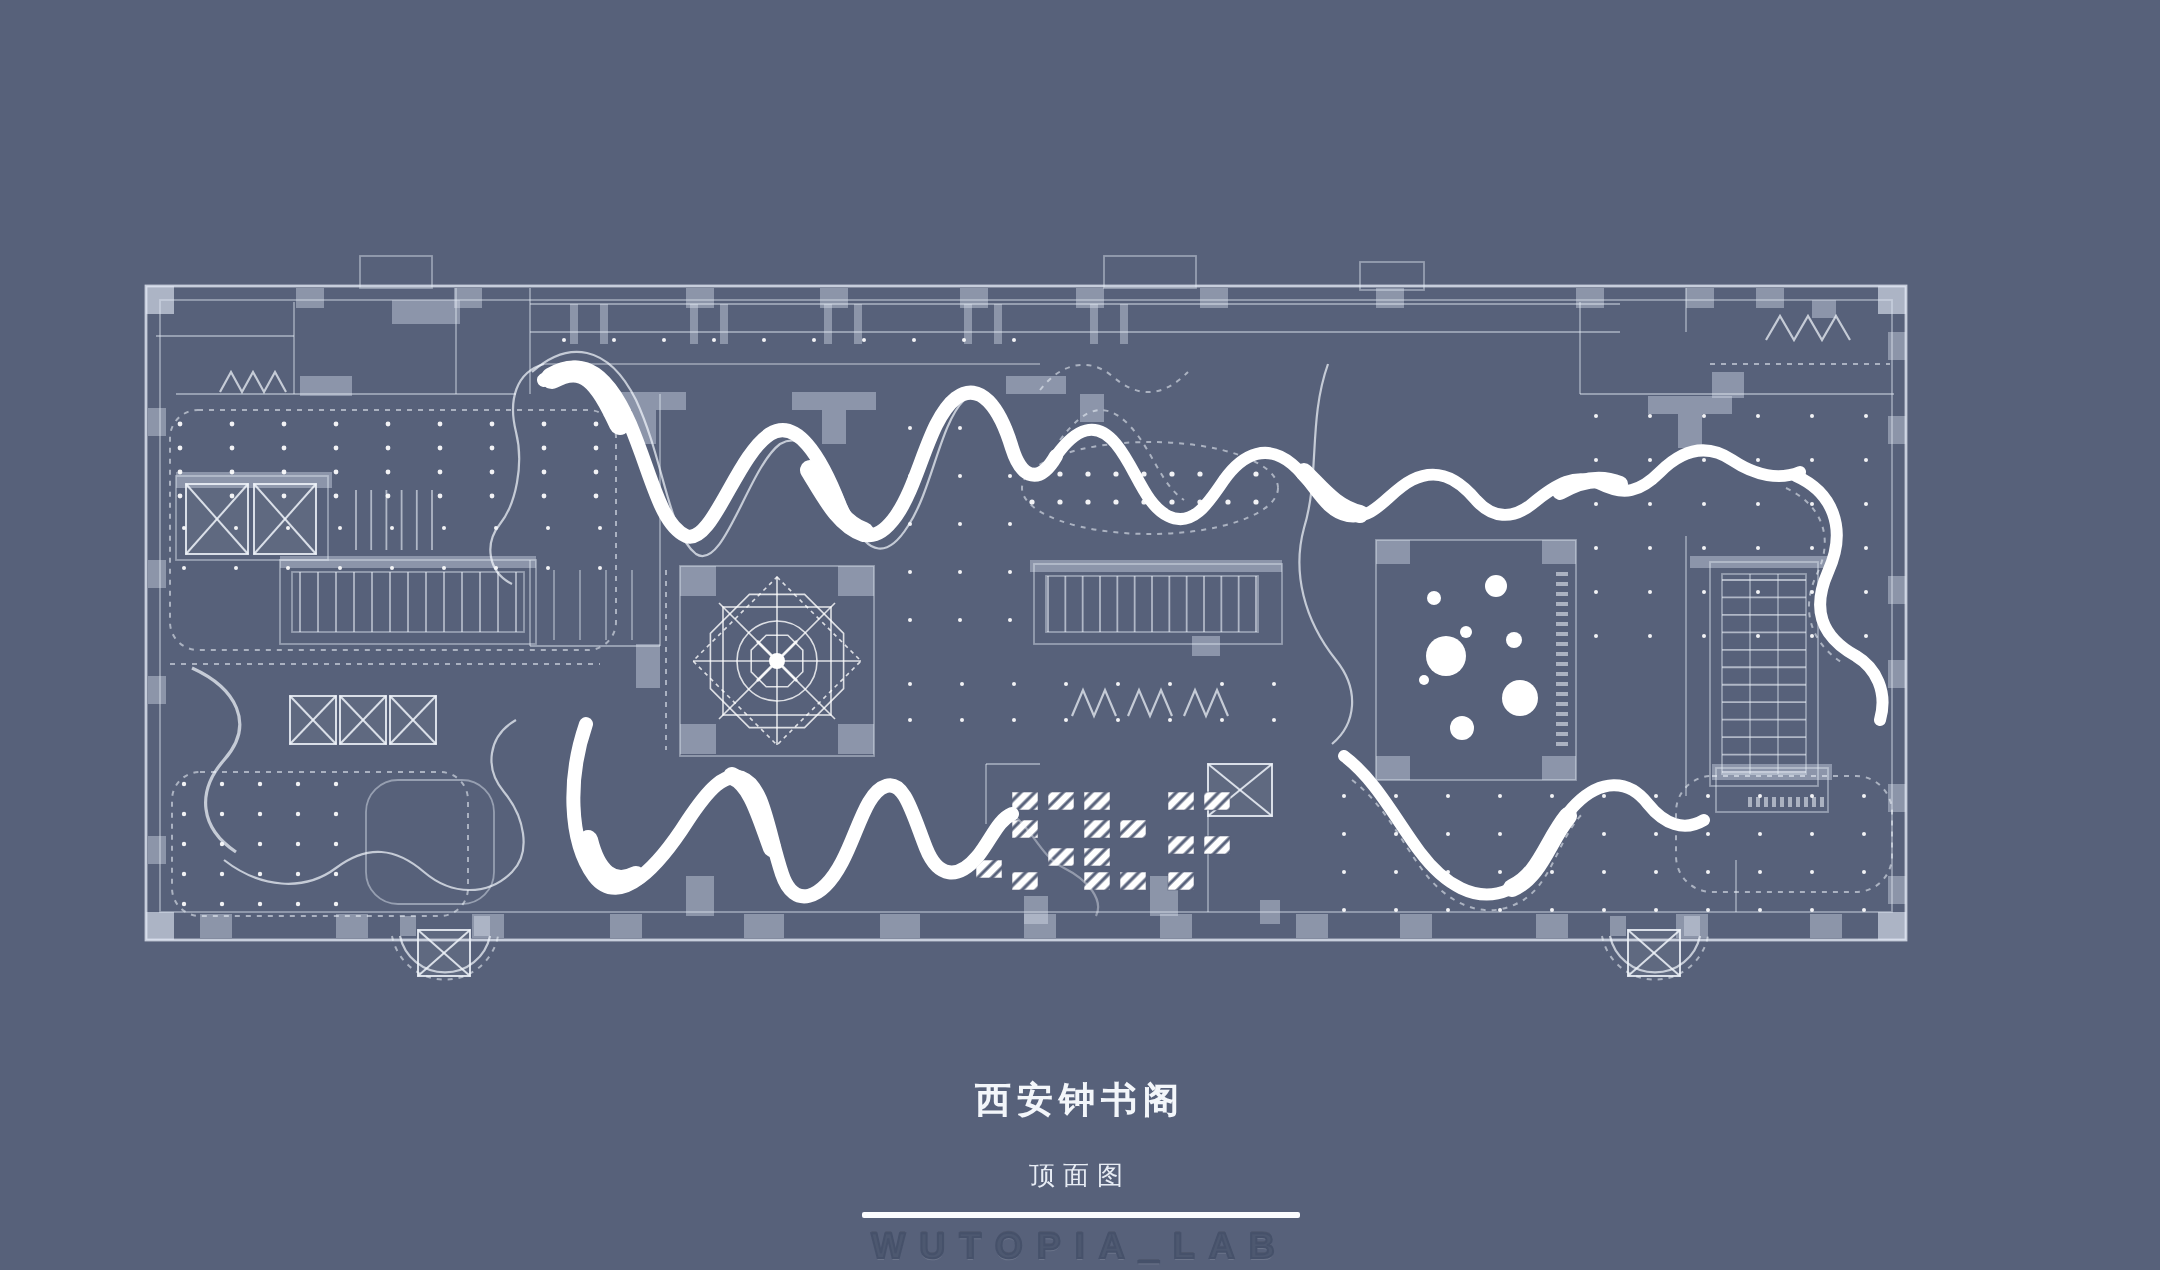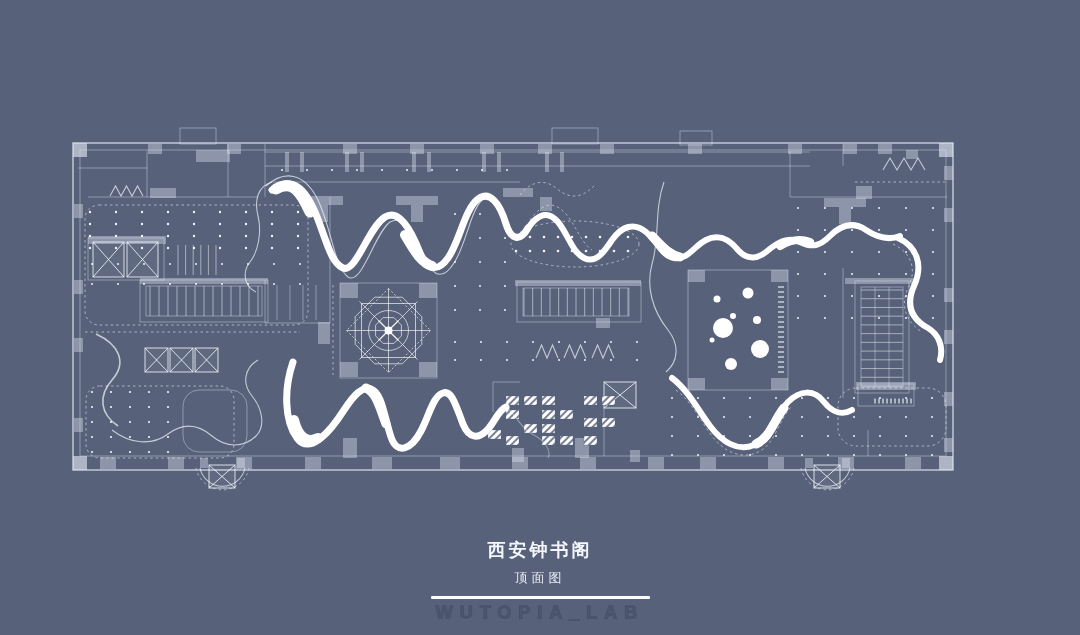--- a/index.html
+++ b/index.html
@@ -20,21 +20,21 @@
   .xbox{stroke:rgba(240,244,250,.85);stroke-width:1;fill:rgba(255,255,255,.05)}
   .dots{fill:rgba(255,255,255,.92);stroke:none}
   .treads{stroke:rgba(235,240,248,.60);stroke-width:.9;fill:none}
   .ribbon{stroke:#ffffff;fill:none;stroke-linecap:round;stroke-linejoin:round}
   .mandala{stroke:rgba(255,255,255,.80);stroke-width:.8;fill:none}
   .skylight{fill:#ffffff;stroke:none}
   .tile{stroke:rgba(87,97,122,.55);stroke-width:.5}
   
   .caption{position:absolute;left:0;top:538px;width:1080px;text-align:center;}
   .title{font-weight:bold;font-size:18px;letter-spacing:3px;color:#f3f6fa;}
-  .subtitle{margin-top:7px;font-size:13px;letter-spacing:4px;color:#e7ecf4;}
+  .subtitle{margin-top:17px;font-size:13px;letter-spacing:4px;color:#e7ecf4;}
   .divider{margin:9px auto 0 auto;width:219px;height:3px;background:#fbfcfe;border-radius:1px;}
   .watermark{
     margin-top:4px;font-weight:bold;font-size:18px;letter-spacing:7px;
     color:#4d5870;-webkit-text-stroke:1px #46516a;
     text-shadow:0 1px 0 rgba(255,255,255,.12), 0 -1px 0 rgba(0,0,0,.10);
   }
 </style>
 </head>
 <body>
 

